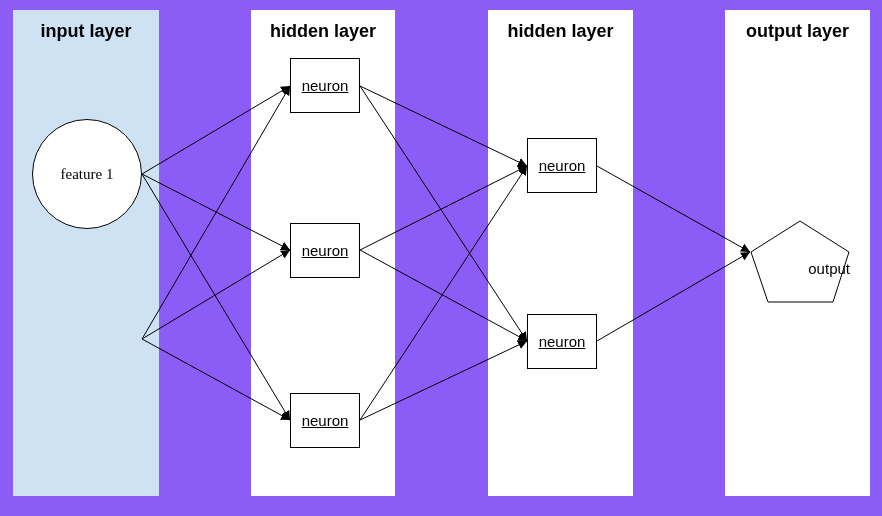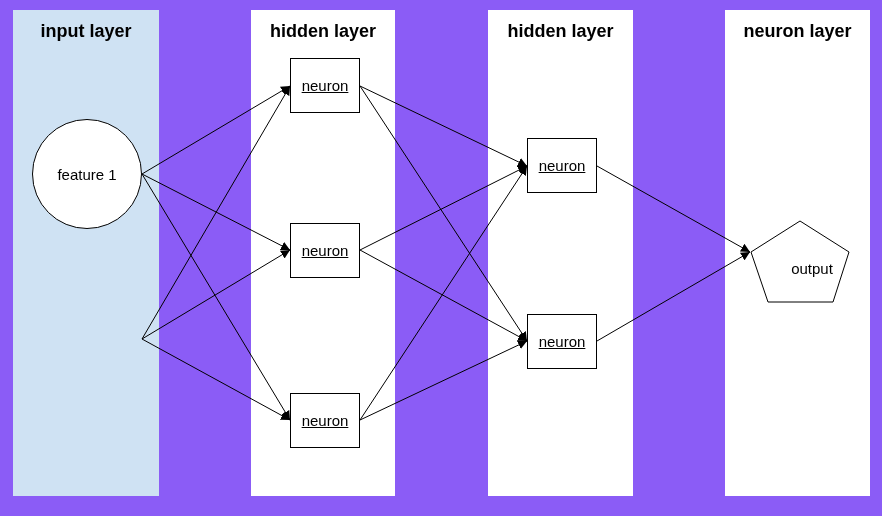--- a/index.html
+++ b/index.html
@@ -54,20 +54,21 @@
     box-sizing: border-box;
     background: #ffffff;
     border: 1px solid #000000;
     border-radius: 50%;
     display: flex;
     align-items: center;
     justify-content: center;
     font-size: 15px;
     color: #000000;
     z-index: 3;
+    font-family: Liberation Serif, serif;
   }
   .node-rect {
     position: absolute;
     width: 70px;
     height: 55px;
     box-sizing: border-box;
     background: #ffffff;
     border: 1px solid #000000;
     display: flex;
     align-items: center;
@@ -86,24 +87,24 @@
     z-index: 3;
   }
   .node-pentagon svg { display: block; }
   .node-pentagon polygon {
     fill: #ffffff;
     stroke: #000000;
     stroke-width: 1;
   }
   .pentagon-label {
     position: absolute;
-    left: 12px;
+    left: 0;
     top: 40px;
     width: 100%;
-    text-align: center;
+    text-align: right;
     font-size: 15px;
     color: #000000;
   }
   #feature1 { left: 32px; top: 119px; }
   #feature2 { left: 32px; top: 284px; }
   #h1n1 { left: 290px; top: 58px; }
   #h1n2 { left: 290px; top: 223px; }
   #h1n3 { left: 290px; top: 393px; }
   #h2n1 { left: 527px; top: 138px; }
   #h2n2 { left: 527px; top: 314px; }
@@ -116,21 +117,21 @@
   <div class="panel panel-input">
     <div class="panel-title">input layer</div>
   </div>
   <div class="panel panel-h1">
     <div class="panel-title">hidden layer</div>
   </div>
   <div class="panel panel-h2">
     <div class="panel-title">hidden layer</div>
   </div>
   <div class="panel panel-out">
-    <div class="panel-title">neuron layer</div>
+    <div class="panel-title">output layer</div>
   </div>
 
   <svg id="edges" width="882" height="516" viewBox="0 0 882 516">
     <defs>
       <marker id="arrowhead" viewBox="0 0 10 10" refX="10" refY="5" markerWidth="9" markerHeight="9" orient="auto-start-reverse">
         <path d="M0,0 L10,5 L0,10 z" fill="#000000"></path>
       </marker>
     </defs>
   <line x1="142" y1="174" x2="290" y2="86" marker-end="url(#arrowhead)"></line>
       <line x1="142" y1="174" x2="290" y2="250" marker-end="url(#arrowhead)"></line>

